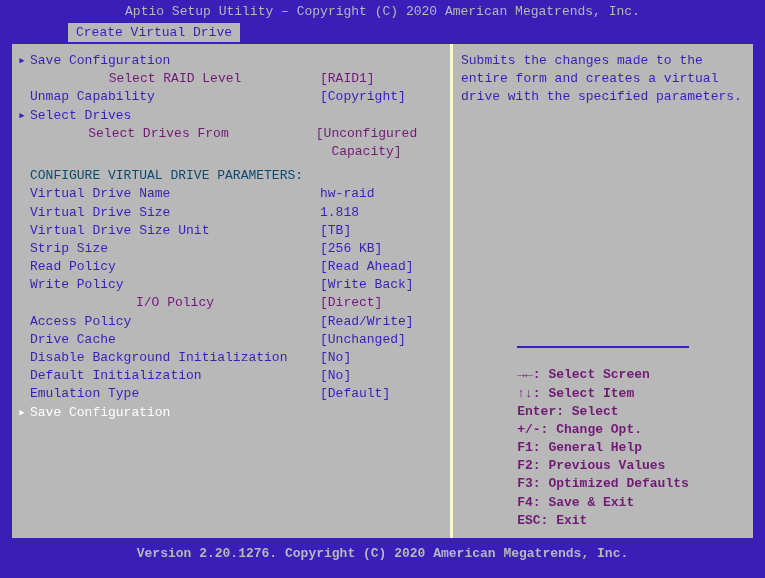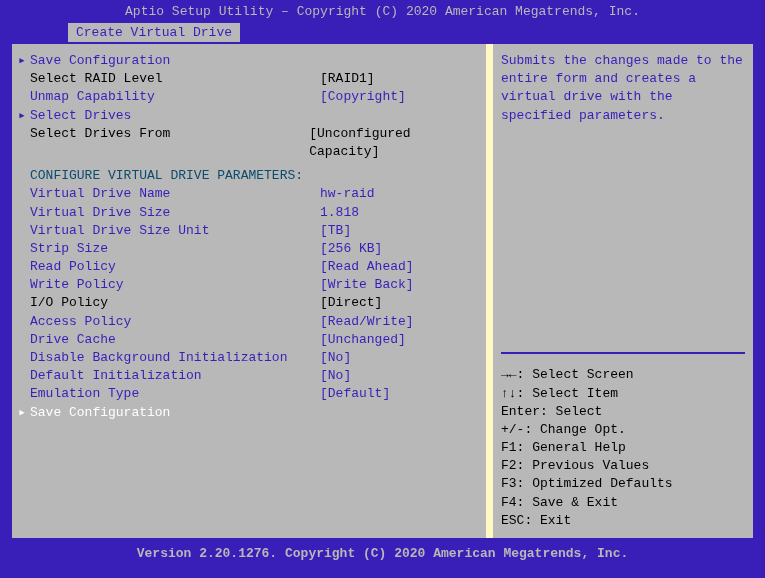--- a/index.html
+++ b/index.html
@@ -33,39 +33,41 @@
     .main {
       background: #b8b8b8;
       margin: 0 10px;
       height: 498px;
       display: flex;
       border: 2px solid #3a1eb8;
     }
     .left-panel {
       flex: 1;
       padding: 8px 4px;
-      border-right: 7px solid #fef9c3;
+      border-right: 3px solid #fef9c3;
       position: relative;
     }
     .right-panel {
-      width: 260px;
+      width: 300px;
       padding: 8px 8px;
       display: flex;
       flex-direction: column;
+      align-items: center;
     }
     .help-text {
       color: #3a1eb8;
       line-height: 1.4;
       flex: 1;
     }
     .key-hints {
-      color: #000000;
+      color: #701a75;
       line-height: 1.4;
       border-top: 2px solid #3a1eb8;
-      padding-top: 12px;
+      padding-top: 18px;
+      font-weight: bold;
     }
     .menu-row {
       display: flex;
       line-height: 1.4;
       padding-left: 14px;
       position: relative;
     }
     .menu-row.with-arrow::before {
       content: '▸';
       position: absolute;
@@ -74,21 +76,22 @@
     }
     .menu-label {
       width: 290px;
       color: #3a1eb8;
     }
     .menu-value {
       color: #3a1eb8;
     }
     .menu-row.grey .menu-label,
     .menu-row.grey .menu-value {
-      color: #000000;
+      color: #701a75;
+      text-align: center;
     }
     .menu-row.selected {
       background: #b8b8b8;
     }
     .menu-row.selected::before {
       color: #fff;
     }
     .menu-row.selected .menu-label {
       color: #fff;
     }

